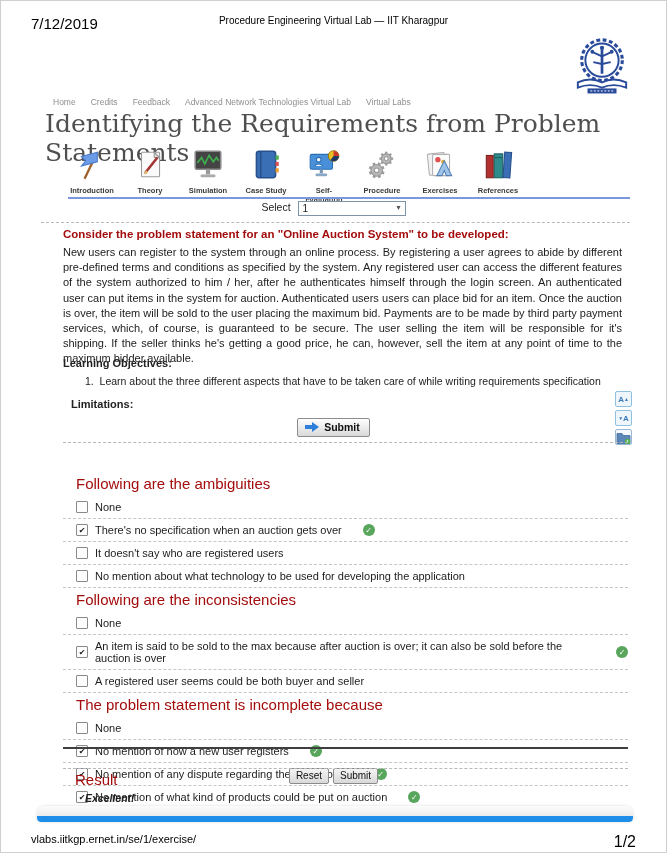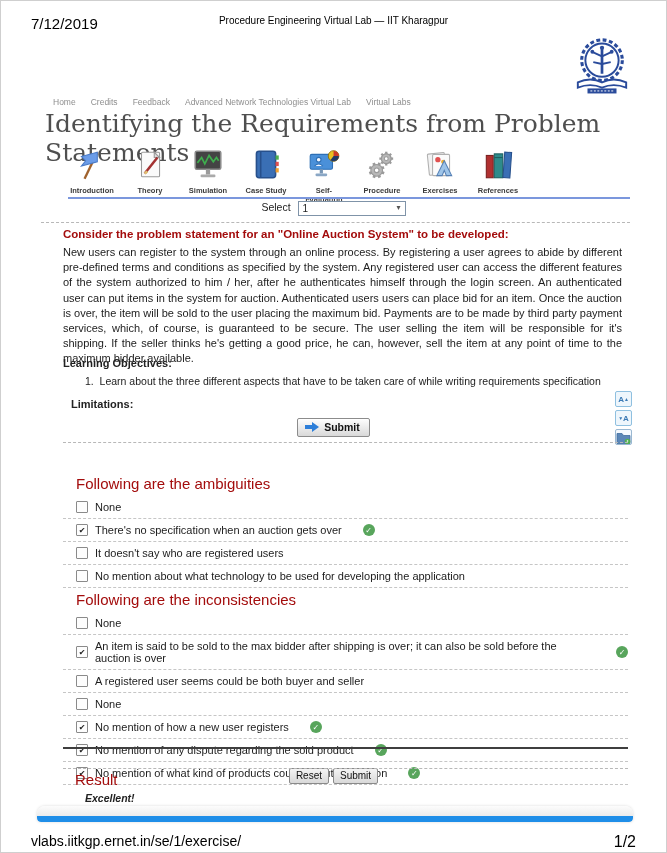--- a/index.html
+++ b/index.html
@@ -5,21 +5,21 @@
   html,body{margin:0;padding:0;}
   body{
     width:667px;height:853px;position:relative;background:#ffffff;
     font-family:"Liberation Sans", sans-serif;color:#1a1a1a;
     box-sizing:border-box;border:1px solid #cfcfcf;overflow:hidden;
   }
   .abs{position:absolute;}
   
   .print-date{top:14px;left:30px;font-size:15px;color:#000;}
   .print-title{top:14px;left:0;right:0;text-align:center;font-size:10px;color:#000;}
-  .print-url{top:832px;left:30px;font-size:14px;color:#000;}
+  .print-url{top:832px;left:30px;font-size:11px;color:#000;}
   .print-page{top:832px;right:30px;font-size:16px;color:#000;}
   
   .logo{top:36px;right:33px;width:62px;height:58px;}
   
   .nav{top:96px;left:52px;font-size:8.5px;color:#8e8e8e;}
   .nav-link{margin-right:15px;cursor:pointer;}
   
   .page-title{top:108px;left:44px;font-family:"DejaVu Serif", serif;font-size:25px;color:#4f4f4f;}
   
   .toolbar{top:147px;left:66px;display:flex;}
@@ -270,27 +270,28 @@
       <span class="cb"></span>
       <span class="opt-label">No mention about what technology to be used for developing the application</span>
     </div>
     <div class="sec-heading" style="color: rgb(163, 12, 12);">Following are the inconsistencies</div>
     <div class="opt-row">
       <span class="cb"></span>
       <span class="opt-label">None</span>
     </div>
     <div class="opt-row">
       <span class="cb checked"></span>
-      <span class="opt-label">An item is said to be sold to the max bidder after shipping is over; it can also be sold before the auction is over</span>
+      <span class="opt-label">An item is said to be sold to the max because after auction is over; it can also be sold before the auction is over</span>
       <span class="badge" style="background: rgb(88, 165, 92);">✓</span>
     </div>
     <div class="opt-row">
       <span class="cb"></span>
       <span class="opt-label">A registered user seems could be both buyer and seller</span>
     </div>
+    <div class="sec-heading" style="color: rgb(163, 12, 12);">The problem statement is incomplete because</div>
     <div class="opt-row">
       <span class="cb"></span>
       <span class="opt-label">None</span>
     </div>
     <div class="opt-row">
       <span class="cb checked"></span>
       <span class="opt-label">No mention of how a new user registers</span>
       <span class="badge" style="background: rgb(88, 165, 92);">✓</span>
     </div>
     <div class="opt-row">

